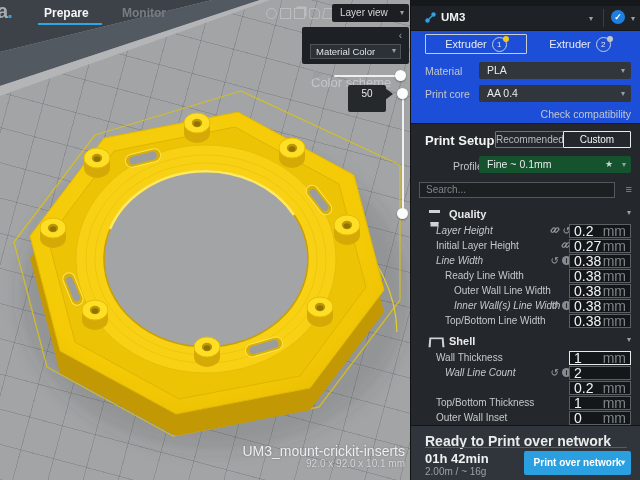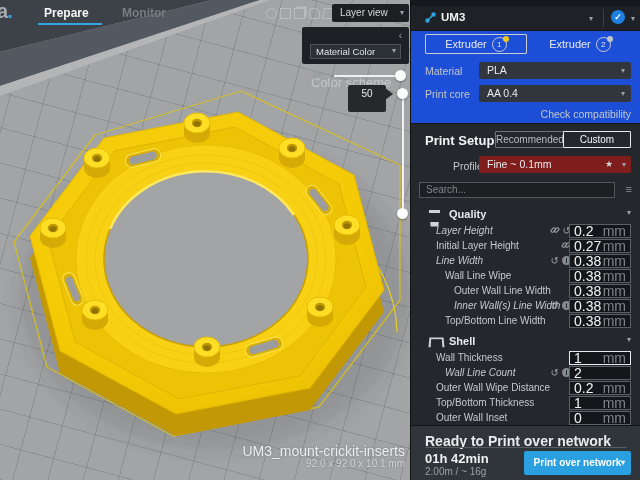--- a/index.html
+++ b/index.html
@@ -78,21 +78,21 @@
   #material-label{top:34px;} #material-dd{top:31px;}
   #printcore-label{top:57px;} #printcore-dd{top:54px;}
   #check-compat{position:absolute;right:10px;top:77px;font-size:10.5px;color:#c2c7cb;}
 
   #printsetup-title{position:absolute;left:14px;top:133px;font-size:13px;font-weight:bold;color:#f2f4f5;}
   #mode-switch{position:absolute;left:84px;top:131px;width:136px;height:17px;border:1px solid #6e7478;border-radius:1px;
     display:flex;box-sizing:border-box;font-size:10px;line-height:15px;text-align:center;}
   #mode-recommended{flex:1;color:#b9bdc0;}
   #mode-custom{flex:1;color:#f2f4f5;border:1px solid #e9ebec;margin:-1px;border-radius:1px;}
   #profile-label{position:absolute;left:14px;top:160px;font-size:10.5px;color:#c2c6c9;padding-left:28px;}
-  #profile-dd{position:absolute;left:68px;top:156px;width:152px;height:17px;background:#7f1d1d;border-radius:2px;
+  #profile-dd{position:absolute;left:68px;top:156px;width:152px;height:17px;background:#14532d;border-radius:2px;
     font-size:10.5px;color:#e8eaec;line-height:17px;padding-left:8px;box-sizing:border-box;}
   #profile-star{position:absolute;right:18px;top:0;font-size:9px;color:#cfd3d6;}
   #profile-dd .chev{position:absolute;right:5px;top:0;}
   #search-box{position:absolute;left:8px;top:182px;width:196px;height:16px;background:#1c2023;border:1px solid #53585c;
     box-sizing:border-box;font-size:10px;color:#7f858a;line-height:14px;padding-left:6px;}
   #search-filter{position:absolute;right:8px;top:183px;font-size:11px;color:#8a9094;}
 
   
   #settings-list{position:absolute;left:0;top:202px;width:230px;height:223px;overflow:hidden;}
   .sec-head{position:relative;height:18px;margin-top:4px;}
@@ -344,21 +344,21 @@
         </div>
         <div class="srow">
           <span class="slabel it" style="left: 25px;">Line Width</span>
           <span class="sicons">
             <span class="ic-revert">↺</span>
             <span class="ic-info">i</span>
           </span>
           <span class="sval"><span>0.38</span><span class="u">mm</span></span>
         </div>
         <div class="srow">
-          <span class="slabel" style="left: 34px;">Wall Line Wipe</span>
+          <span class="slabel" style="left: 34px;">Ready Line Width</span>
           <span class="sval"><span>0.38</span><span class="u">mm</span></span>
         </div>
         <div class="srow">
           <span class="slabel" style="left: 43px;">Outer Wall Line Width</span>
           <span class="sval"><span>0.38</span><span class="u">mm</span></span>
         </div>
         <div class="srow">
           <span class="slabel it" style="left: 43px;">Inner Wall(s) Line Width</span>
           <span class="sicons">
             <span class="ic-revert">↺</span>
@@ -381,21 +381,20 @@
         </div>
         <div class="srow">
           <span class="slabel it" style="left: 34px;">Wall Line Count</span>
           <span class="sicons">
             <span class="ic-revert">↺</span>
             <span class="ic-info">i</span>
           </span>
           <span class="sval"><span>2</span></span>
         </div>
         <div class="srow">
-          <span class="slabel" style="left: 25px;">Outer Wall Wipe Distance</span>
           <span class="sval"><span>0.2</span><span class="u">mm</span></span>
         </div>
         <div class="srow">
           <span class="slabel" style="left: 25px;">Top/Bottom Thickness</span>
           <span class="sval"><span>1</span><span class="u">mm</span></span>
         </div>
         <div class="srow">
           <span class="slabel" style="left: 25px;">Outer Wall Inset</span>
           <span class="sval"><span>0</span><span class="u">mm</span></span>
         </div>

